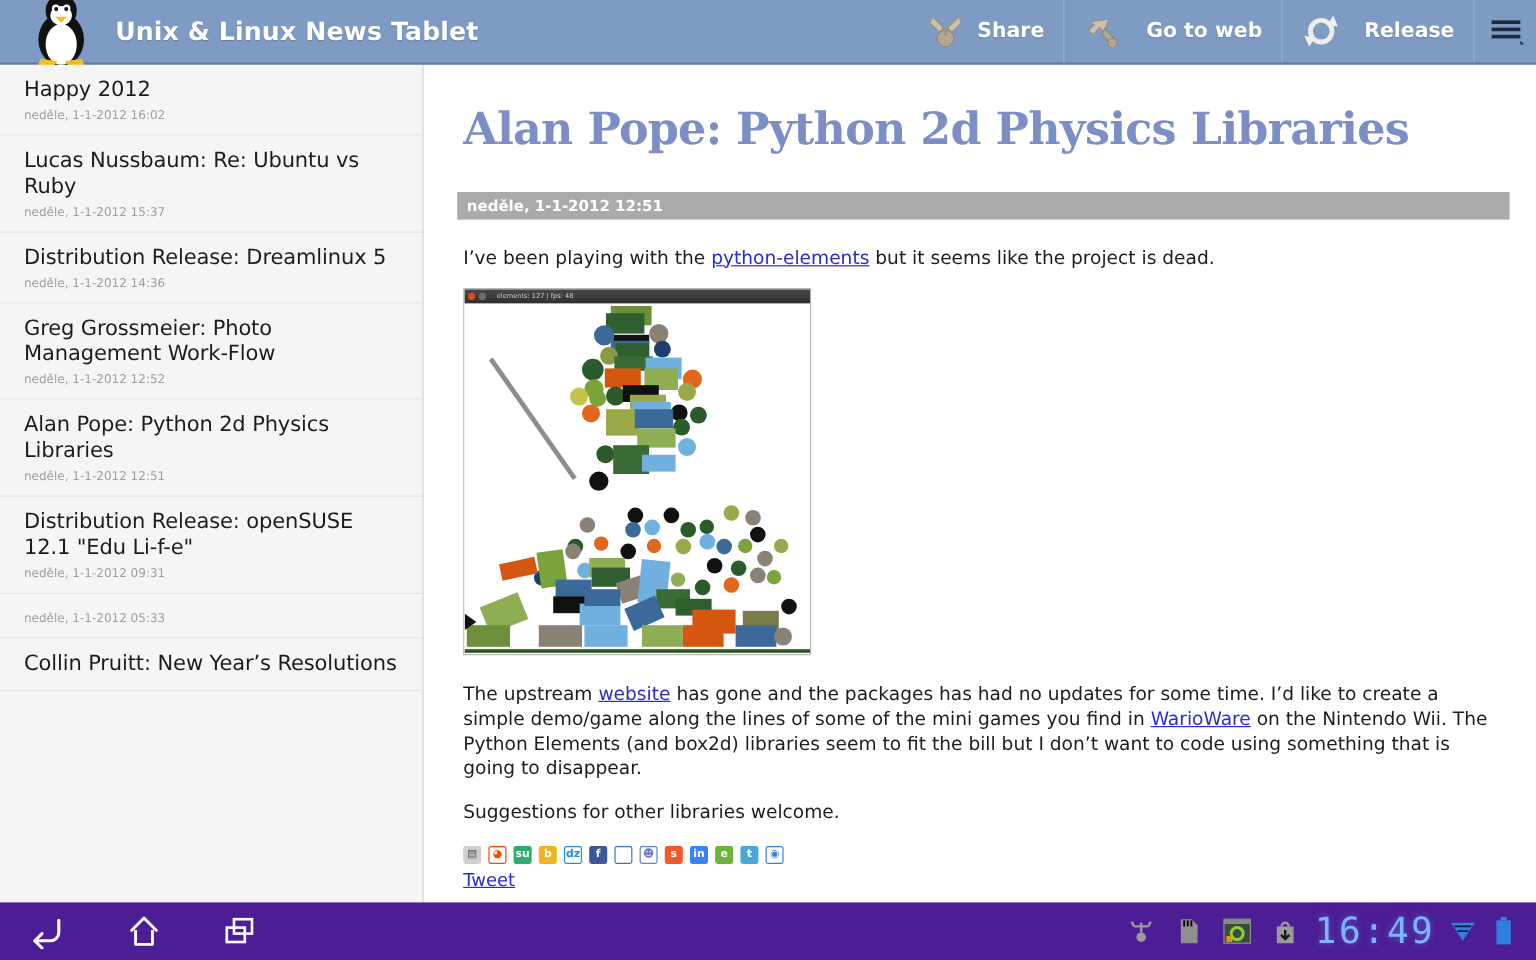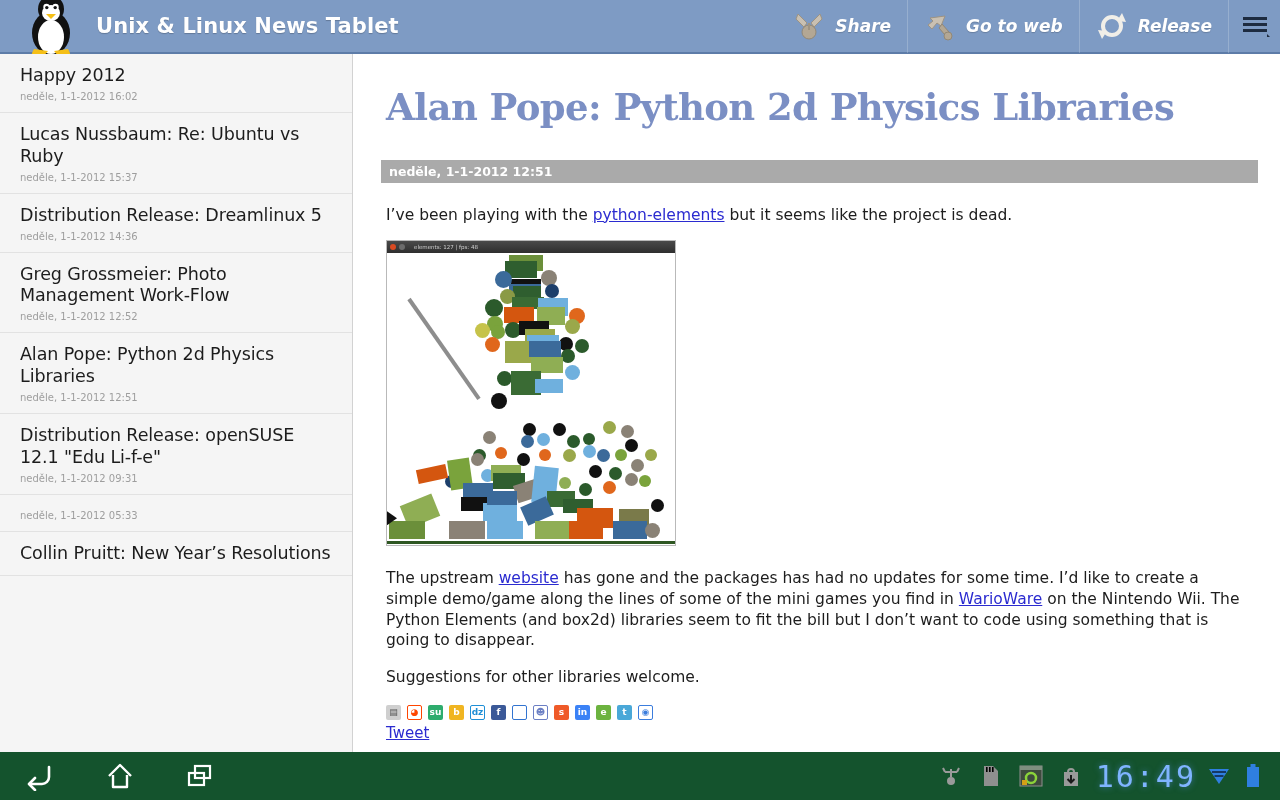--- a/index.html
+++ b/index.html
@@ -34,26 +34,25 @@
     text-shadow: 0 1px 1px rgba(0,0,0,0.22);
   }
   .ab-spacer { flex: 1 1 auto; }
   .ab-item {
     display: flex; align-items: center;
     height: 54px;
     padding: 0 16px;
     gap: 10px;
     cursor: pointer;
   }
-  .ab-item + .ab-item { border-left: 1px solid rgba(255,255,255,0.20); }
+  .ab-item + .ab-item { border-left: 1px solid rgba(255,255,255,0.20); gap: 20px; }
   .ab-label {
     color: #ffffff; font-size: 17px; font-weight: bold;
     white-space: nowrap;
     text-shadow: 0 1px 1px rgba(0,0,0,0.18);
-    font-style: italic;
   }
   .ab-icon { width: 32px; height: 32px; display: block; }
   .ab-overflow {
     width: 52px; height: 54px;
     display: flex; align-items: center; justify-content: center;
     border-left: 1px solid rgba(255,255,255,0.20);
     cursor: pointer;
   }
 
   
@@ -167,21 +166,21 @@
     font-family: "DejaVu Sans", sans-serif;
     overflow: hidden;
   }
   .tweet-wrap { margin: 3px 0 0 32px; }
   .tweet-link { font-size: 15px; }
 
   
   .navbar {
     position: absolute; left: 0; bottom: 0;
     width: 1280px; height: 48px;
-    background: #14532d;
+    background: #4c1d95;
     display: flex; align-items: center;
   }
   .nav-btn {
     width: 80px; height: 48px;
     display: flex; align-items: center; justify-content: center;
     cursor: pointer;
   }
   .nav-spacer { flex: 1 1 auto; }
   .sys-icons { display: flex; align-items: center; gap: 14px; padding-right: 6px; }
   .sys-icon { width: 26px; height: 26px; display:flex; align-items:center; justify-content:center; }

